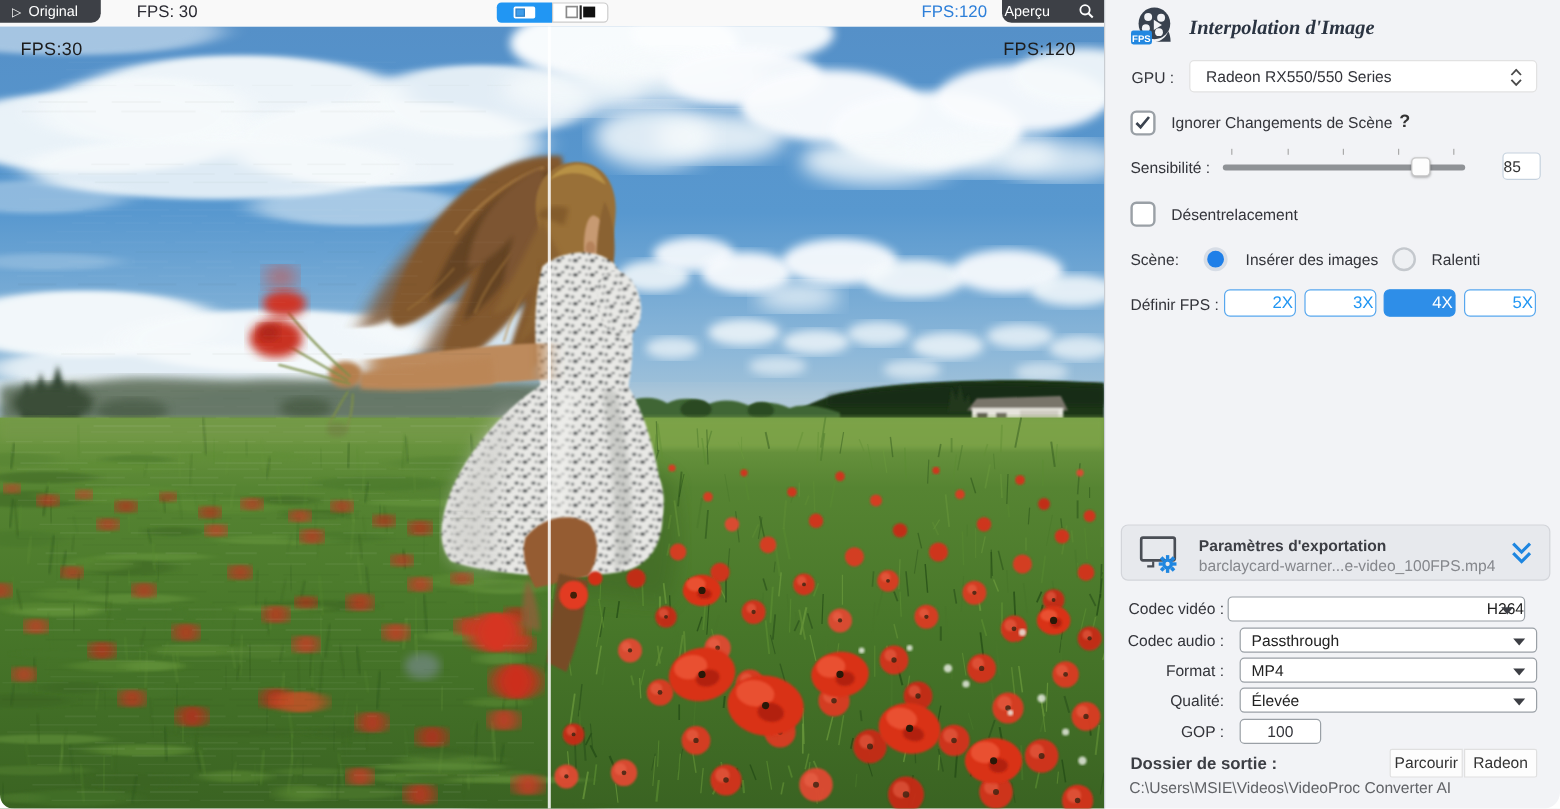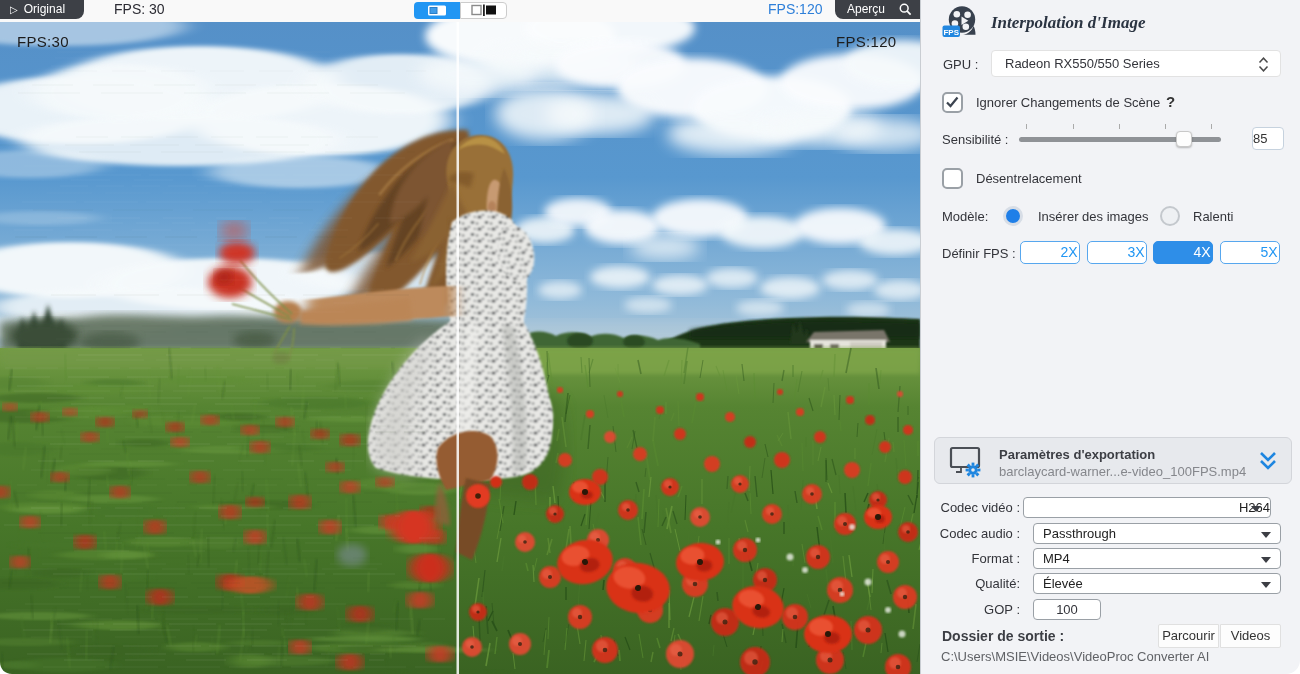--- a/index.html
+++ b/index.html
@@ -6,21 +6,21 @@
  font-family:"Liberation Sans",sans-serif;}
 #app{position:relative;width:1300px;height:674px;}
 
 #topbar{position:absolute;left:0;top:0;width:920px;height:22px;background:#f9f9f9;}
 #tabL{position:absolute;left:0;top:0;width:84px;height:19px;background:#3d4046;color:#fff;
  border-radius:0 0 8px 0;font-size:12px;line-height:19px;padding-left:10px;box-sizing:border-box;}
 #tabL .tri{font-size:10px;margin-right:6px;}
 #fps30{position:absolute;left:114px;top:1px;font-size:14px;color:#2b2b33;}
 #fps120{position:absolute;left:768px;top:1px;font-size:14px;color:#2d7fd9;}
 #tabR{position:absolute;left:835px;top:0;width:85px;height:19px;background:#3d4046;color:#fff;
- border-radius:0 0 0 8px;font-size:12px;line-height:19px;text-align:left;padding-left:12px;box-sizing:border-box;}
+ border-radius:0 0 0 8px;font-size:12px;line-height:19px;text-align:left;padding-left:2px;box-sizing:border-box;}
 #seg{position:absolute;left:414px;top:2px;width:93px;height:17px;}
 #segL{position:absolute;left:0;top:0;width:46px;height:17px;background:#2196f3;border-radius:4px 0 0 4px;}
 #segR{position:absolute;left:46px;top:0;width:47px;height:17px;background:#fff;border:1px solid #ccc;
  box-sizing:border-box;border-radius:0 4px 4px 0;}
 
 #photo{position:absolute;left:0;top:22px;width:920px;height:652px;}
 
 #panel{position:absolute;left:920px;top:0;width:380px;height:674px;background:#f2f3f6;
  border-left:1px solid #c9cdd2;box-sizing:border-box;}
 .lbl{color:#33343a;font-size:13px;}
@@ -1221,21 +1221,21 @@
     <div class="tick" style="left:105px"></div>
     <div class="tick" style="left:152px"></div>
     <div class="tick" style="left:198px"></div>
     <div class="tick" style="left:244px"></div>
     <div class="tick" style="left:290px"></div>
     <div id="track"></div>
     <div id="thumb"></div>
     <div id="valBox">85</div>
     <div class="chk" id="chk2"></div>
     <div class="lbl" id="chk2lbl">Désentrelacement</div>
-    <div class="lbl" id="modLbl">Modèle:</div>
+    <div class="lbl" id="modLbl">Scène:</div>
     <div class="radio" id="rad1"></div>
     <div class="lbl" id="rad1lbl">Insérer des images</div>
     <div class="radio" id="rad2"></div>
     <div class="lbl" id="rad2lbl">Ralenti</div>
     <div class="lbl" id="fpsLbl">Définir FPS :</div>
     <div class="fbtn" id="fb1">2X</div>
     <div class="fbtn" id="fb2">3X</div>
     <div class="fbtn" id="fb3">4X</div>
     <div class="fbtn" id="fb4">5X</div>
     <div id="card">
@@ -1268,18 +1268,18 @@
   <div class="row rlab" style="left:920px;top:526px;">Codec audio :</div>
   <div class="row ddl" style="left:1033px;top:523px;">Passthrough</div>
   <div class="row rlab" style="left:920px;top:551px;">Format :</div>
   <div class="row ddl" style="left:1033px;top:548px;">MP4</div>
   <div class="row rlab" style="left:920px;top:576px;">Qualité:</div>
   <div class="row ddl" style="left:1033px;top:573px;">Élevée</div>
   <div class="row rlab" style="left:920px;top:602px;">GOP :</div>
   <div class="row" style="left:1033px;top:599px;width:68px;height:21px;background:#fff;border:1px solid #9aa0a6;border-radius:4px;box-sizing:border-box;text-align:center;line-height:19px;">100</div>
   <div id="outLbl">Dossier de sortie :</div>
   <div id="btnParc">Parcourir</div>
-  <div id="btnOuv">Videos</div>
+  <div id="btnOuv">Radeon</div>
   <div id="outPath">C:\Users\MSIE\Videos\VideoProc Converter AI</div>
 <svg width="14" height="14" viewBox="0 0 14 14" style="position:absolute;left:1286px;top:660px;">
   <path d="M14,0 L14,14 L0,14 C8,14 14,8 14,0 Z" fill="#ffffff" transform="translate(0,0)"></path>
  </svg>
 </div>
 
 </body></html>

